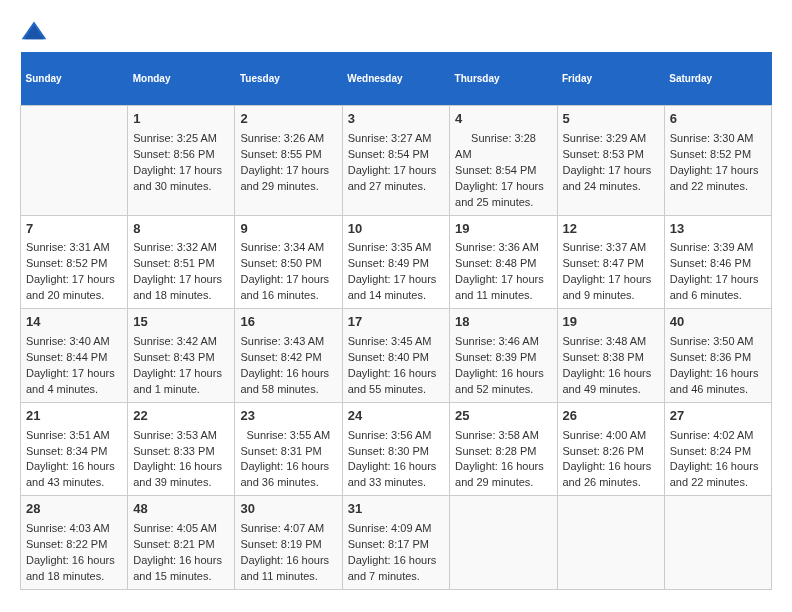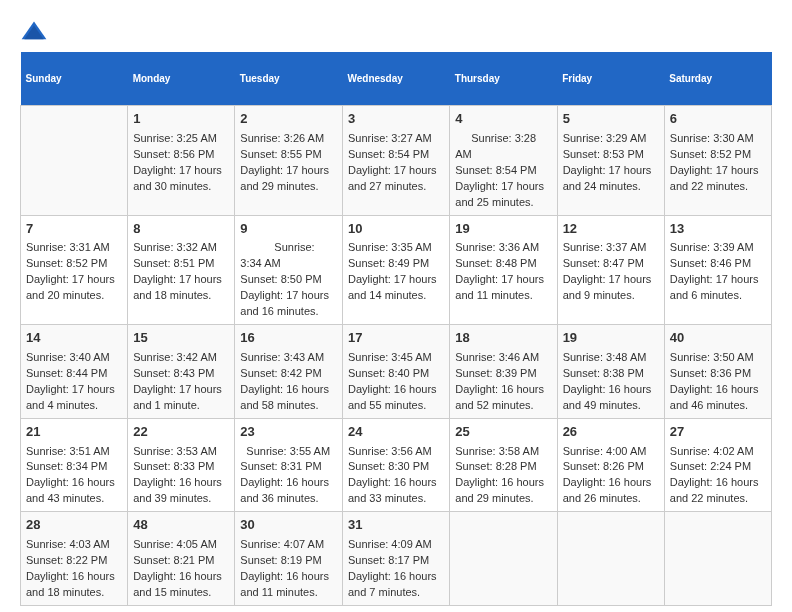--- a/index.html
+++ b/index.html
@@ -141,21 +141,21 @@
       </tr>
       <tr>
         <td><span class="day-num">7</span><span class="day-info" style="white-space: pre-line;">Sunrise: 3:31 AM
 Sunset: 8:52 PM
 Daylight: 17 hours
 and 20 minutes.</span></td>
         <td><span class="day-num">8</span><span class="day-info" style="white-space: pre-line;">Sunrise: 3:32 AM
 Sunset: 8:51 PM
 Daylight: 17 hours
 and 18 minutes.</span></td>
-        <td><span class="day-num">9</span><span class="day-info" style="white-space: pre-line; margin-left: 34px;">Sunrise: 3:34 AM
+        <td><span class="day-num">9</span><span class="day-info" style="white-space: pre-line;">Sunrise: 3:34 AM
 Sunset: 8:50 PM
 Daylight: 17 hours
 and 16 minutes.</span></td>
         <td><span class="day-num">10</span><span class="day-info" style="white-space: pre-line;">Sunrise: 3:35 AM
 Sunset: 8:49 PM
 Daylight: 17 hours
 and 14 minutes.</span></td>
         <td><span class="day-num">19</span><span class="day-info" style="white-space: pre-line;">Sunrise: 3:36 AM
 Sunset: 8:48 PM
 Daylight: 17 hours
@@ -218,21 +218,21 @@
 and 33 minutes.</span></td>
         <td><span class="day-num">25</span><span class="day-info" style="white-space: pre-line;">Sunrise: 3:58 AM
 Sunset: 8:28 PM
 Daylight: 16 hours
 and 29 minutes.</span></td>
         <td><span class="day-num">26</span><span class="day-info" style="white-space: pre-line;">Sunrise: 4:00 AM
 Sunset: 8:26 PM
 Daylight: 16 hours
 and 26 minutes.</span></td>
         <td><span class="day-num">27</span><span class="day-info" style="white-space: pre-line;">Sunrise: 4:02 AM
-Sunset: 2:24 PM
+Sunset: 8:24 PM
 Daylight: 16 hours
 and 22 minutes.</span></td>
       </tr>
       <tr>
         <td><span class="day-num">28</span><span class="day-info" style="white-space: pre-line;">Sunrise: 4:03 AM
 Sunset: 8:22 PM
 Daylight: 16 hours
 and 18 minutes.</span></td>
         <td><span class="day-num">48</span><span class="day-info" style="white-space: pre-line;">Sunrise: 4:05 AM
 Sunset: 8:21 PM

